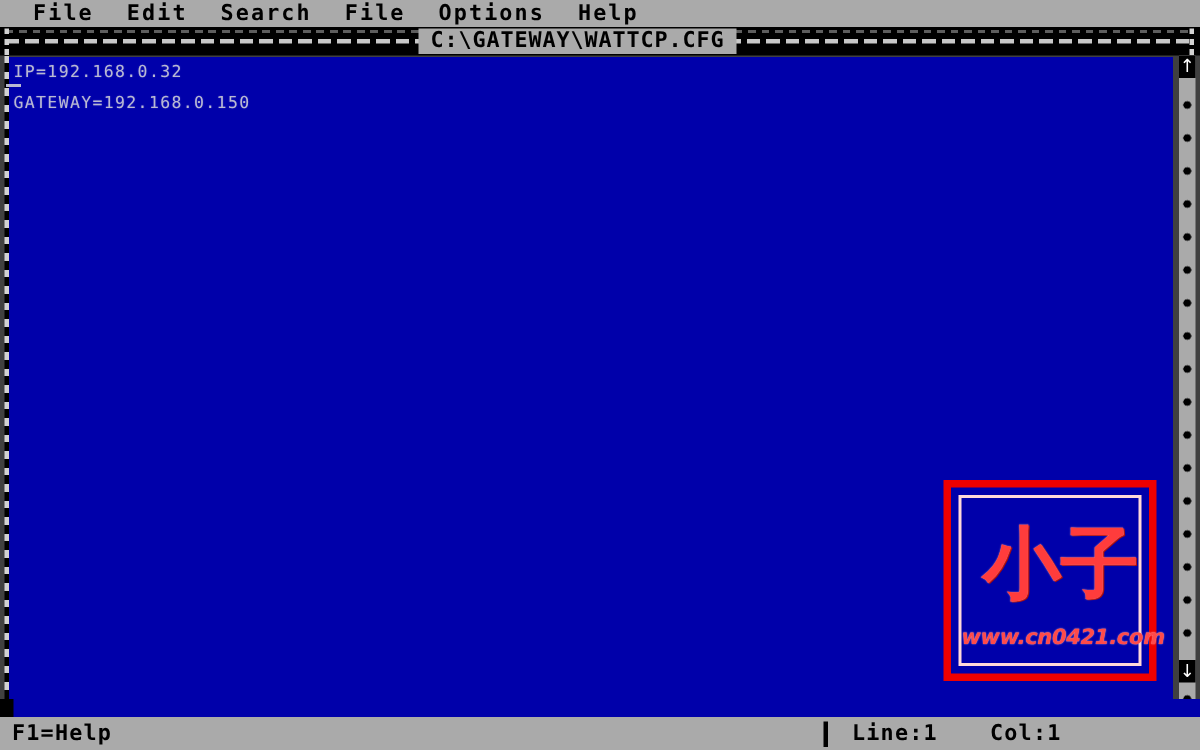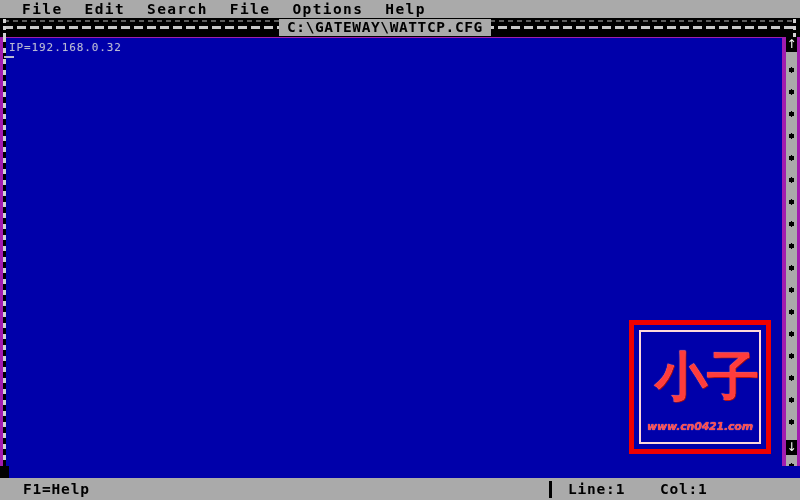--- a/index.html
+++ b/index.html
@@ -5,21 +5,21 @@
   html, body {
     margin: 0;
     padding: 0;
     background: #000000;
   }
   #screen {
     position: relative;
     width: 800px;
     height: 500px;
     overflow: hidden;
-    background: #a21caf;
+    background: #404040;
     font-family: "DejaVu Sans Mono", "Liberation Mono", monospace;
     font-size: 15px;
     -webkit-font-smoothing: none;
   }
 
   
   #menubar {
     position: absolute;
     left: 0; top: 0;
     width: 800px; height: 18px;
@@ -184,21 +184,21 @@
     text-shadow: 0 0 1px #ffb0b0, 1px 1px 0 #aa0000;
   }
   #glyph-a { left: 14px; top: 18px; }
   #glyph-b { left: 66px; top: 18px; }
   #logo-url {
     position: absolute;
     left: 0; right: 0; bottom: 9px;
     text-align: center;
     color: #ff4a4a;
     font-family: "DejaVu Sans", sans-serif;
-    font-size: 11px;
+    font-size: 14px;
     font-weight: bold;
     font-style: italic;
     letter-spacing: -0.2px;
     text-shadow: 0 0 1px #ffc0c0;
   }
 
   
   #statusbar {
     position: absolute;
     left: 0; top: 478px;
@@ -209,21 +209,21 @@
   .status-text {
     position: absolute;
     color: #000000;
     font-family: "DejaVu Sans Mono", "Liberation Mono", monospace;
     font-size: 14.5px;
     font-weight: bold;
     letter-spacing: 0.8px;
     line-height: 22px;
     white-space: pre;
   }
-  #status-help { left: 8px;  top: 0; margin-left: 15px; }
+  #status-help { left: 8px;  top: 0; }
   #status-line { left: 568px;top: 0; }
   #status-col  { left: 660px;top: 0; }
   #status-sep {
     position: absolute;
     left: 549px; top: 3px;
     width: 3px; height: 17px;
     background: #000000;
     z-index: 9;
   }
   #status-topline {
@@ -259,20 +259,21 @@
   <div id="topborder2"></div>
   <div id="topborder"></div>
   <div id="corner-left" class="corner-mark"></div>
   <div id="corner-right" class="corner-mark"></div>
   <div id="leftborder"></div>
 
   <div id="titleplate">C:\GATEWAY\WATTCP.CFG</div>
 
   <div id="editor">
     <div class="line">IP=192.168.0.32</div>
+    <div class="line">GATEWAY=192.168.0.150</div>
   </div>
   <div id="cursor"></div>
 
   <div id="scrollbar"></div>
   <div id="sb-up" class="sb-arrow">↑</div>
   <div id="sb-down" class="sb-arrow">↓</div>
 
   <div id="logo">
     <div id="logo-inner">
       <span class="glyph" id="glyph-a">小</span>

